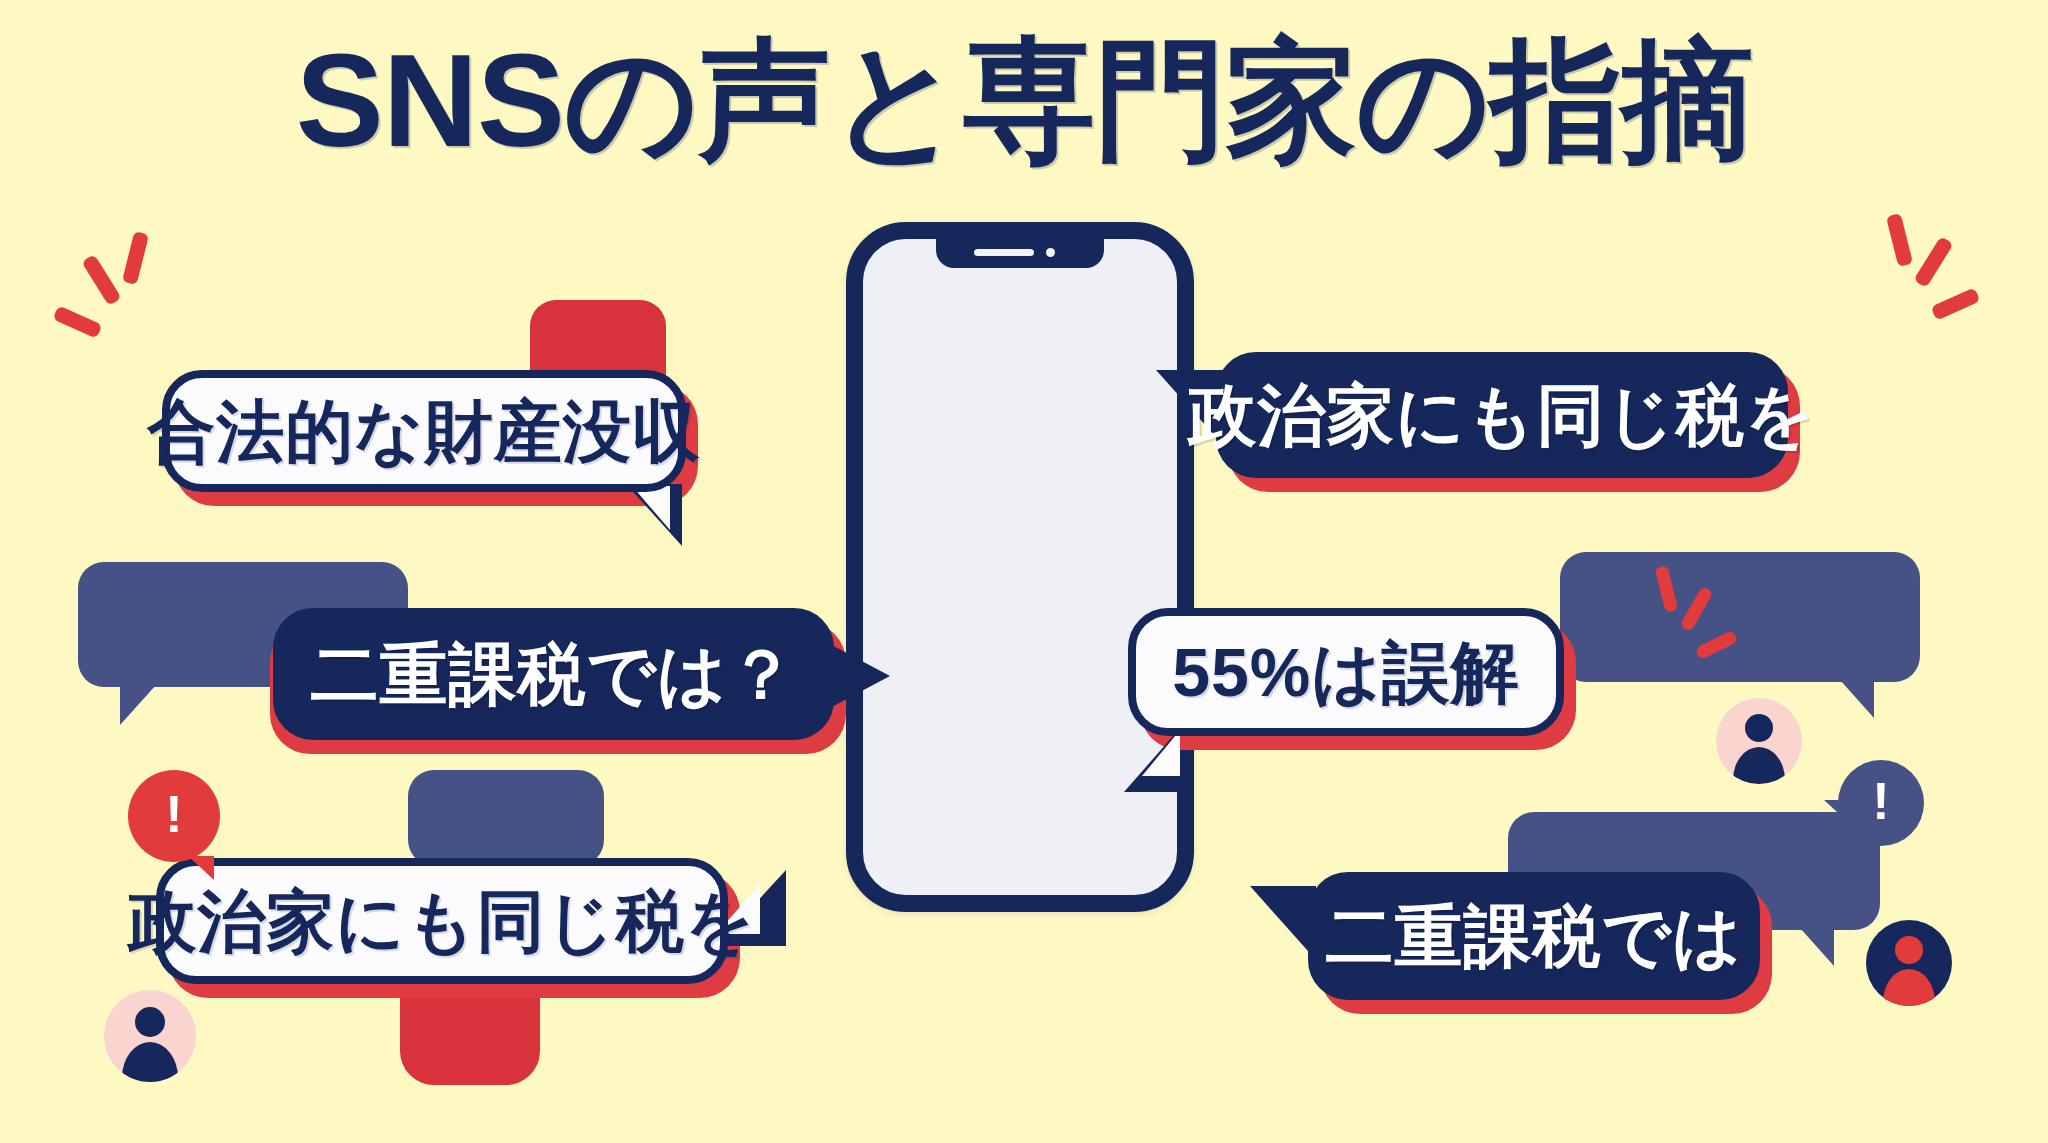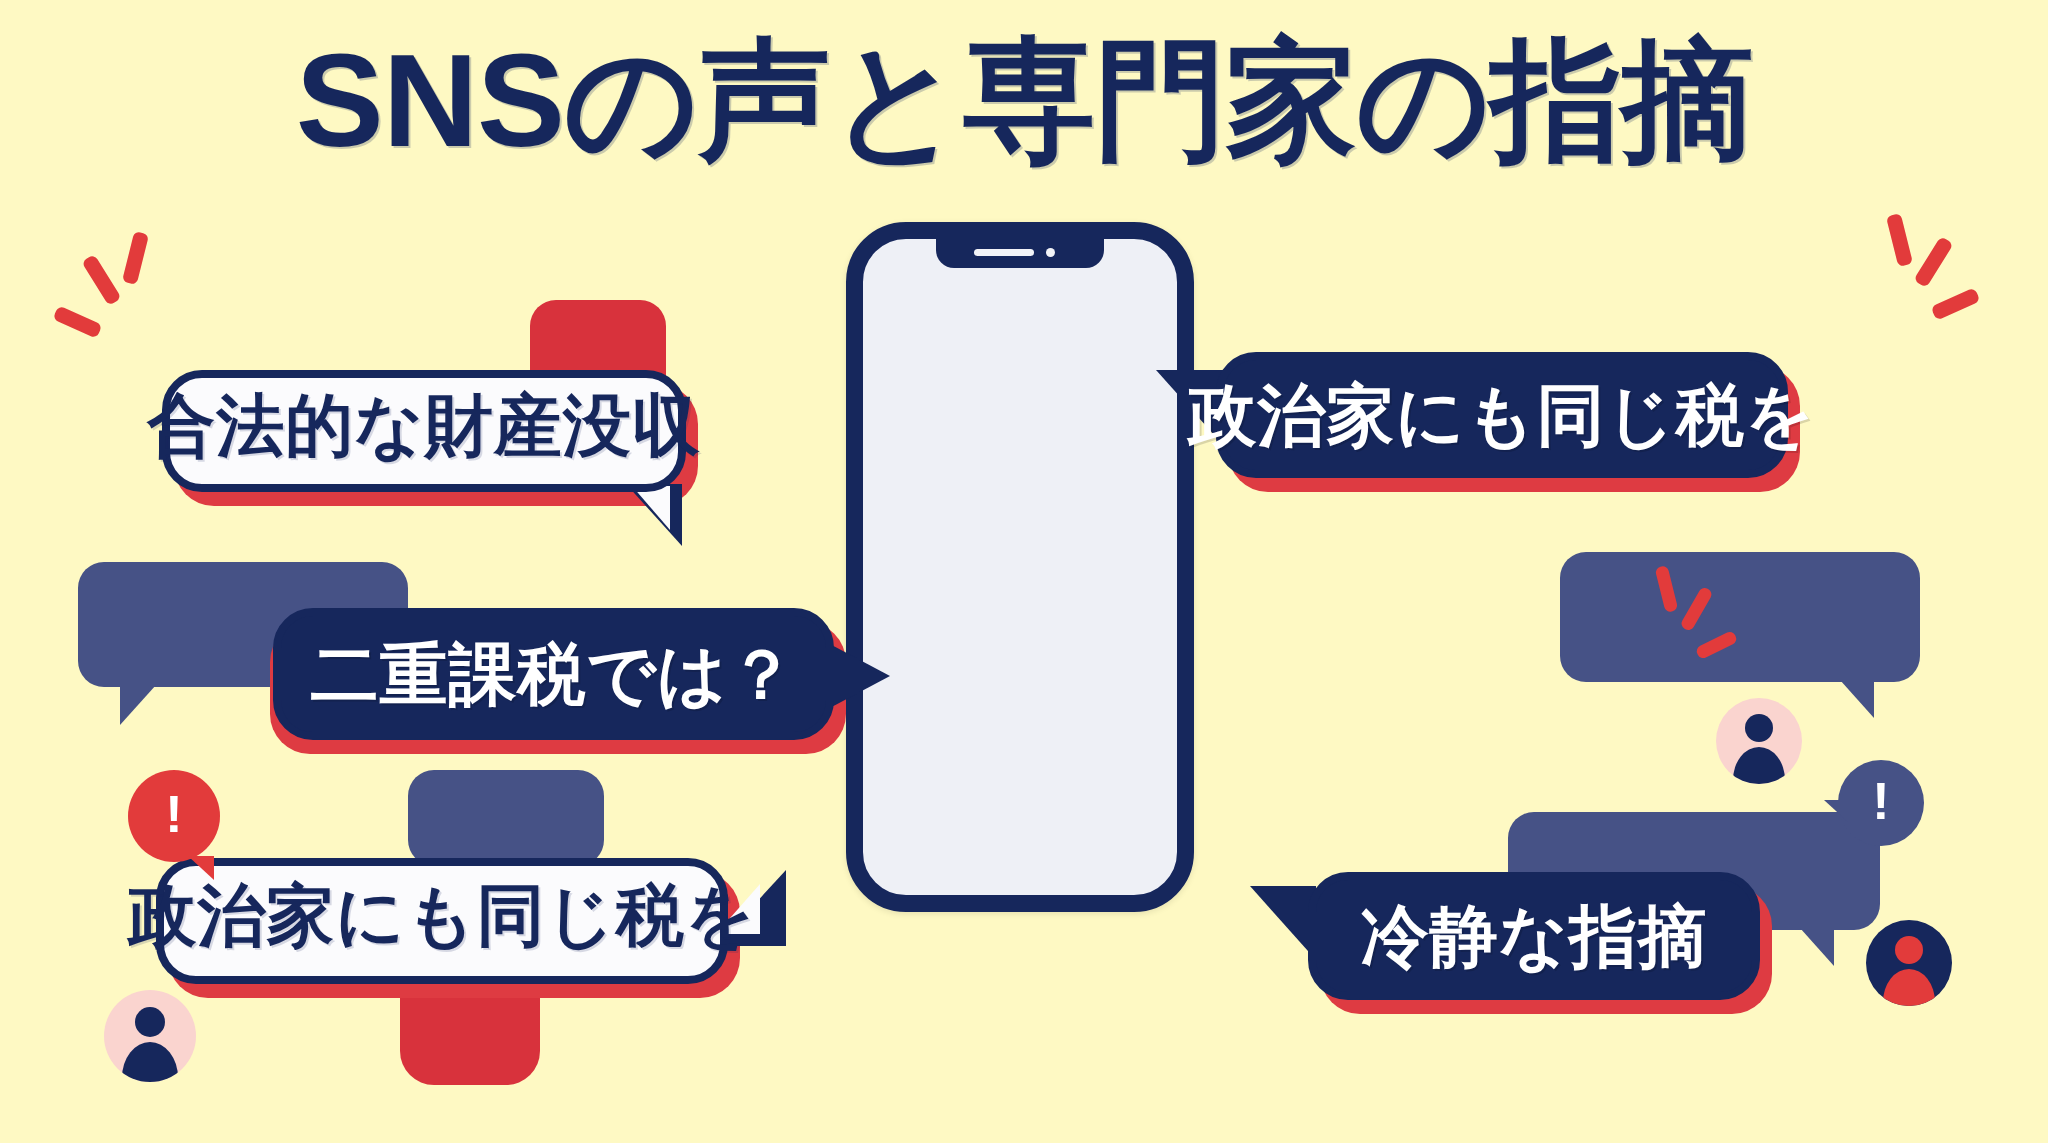--- a/index.html
+++ b/index.html
@@ -157,21 +157,21 @@
   }
 
   .bubble-text {
     font-size: 68px;
     font-weight: 700;
     line-height: 1;
     letter-spacing: 1px;
     white-space: nowrap;
     text-shadow: 2px 2px 0 rgba(0,0,0,0.14);
   }
-  .bubble.white .bubble-text { text-shadow: 2px 2px 0 rgba(22,39,92,0.16); font-family: Liberation Mono, monospace; }
+  .bubble.white .bubble-text { text-shadow: 2px 2px 0 rgba(22,39,92,0.16); }
 
   
   #b1 { left: 162px; top: 370px; width: 524px; height: 122px; }
   #b1 .tail-core {
     position: absolute;
     right: 4px; bottom: -54px;
     width: 0; height: 0;
     border-style: solid;
     border-width: 0 0 62px 56px;
     border-color: transparent transparent #16275c transparent;
@@ -382,26 +382,34 @@
   </div>
 
   <div class="bubble-wrap" id="b4">
     <div class="bubble-shadow"></div>
     <div class="tail-core"></div>
     <div class="bubble navy">
       <span class="bubble-text">政治家にも同じ税を</span>
     </div>
   </div>
 
+  <div class="bubble-wrap" id="b5">
+    <div class="bubble-shadow"></div>
+    <div class="tail-core"></div>
+    <div class="tail-fill"></div>
+    <div class="bubble white">
+      <span class="bubble-text">55%は誤解</span>
+    </div>
+  </div>
 
   <div class="bubble-wrap" id="b6">
     <div class="bubble-shadow"></div>
     <div class="tail-core"></div>
     <div class="bubble navy">
-      <span class="bubble-text">冷静な指摘</span>
+      <span class="bubble-text">二重課税では</span>
     </div>
   </div>
 
   <div class="excl red" style="left:128px; top:770px; width:92px; height:92px;">
     <span class="mark">!</span>
     <span class="nub" style="left:60px; bottom:-18px; border-width:24px 0 0 26px; border-color:#e23b3b transparent transparent transparent;"></span>
   </div>
 
   <div class="excl slate" style="left:1838px; top:760px; width:86px; height:86px;">
     <span class="mark">!</span>

